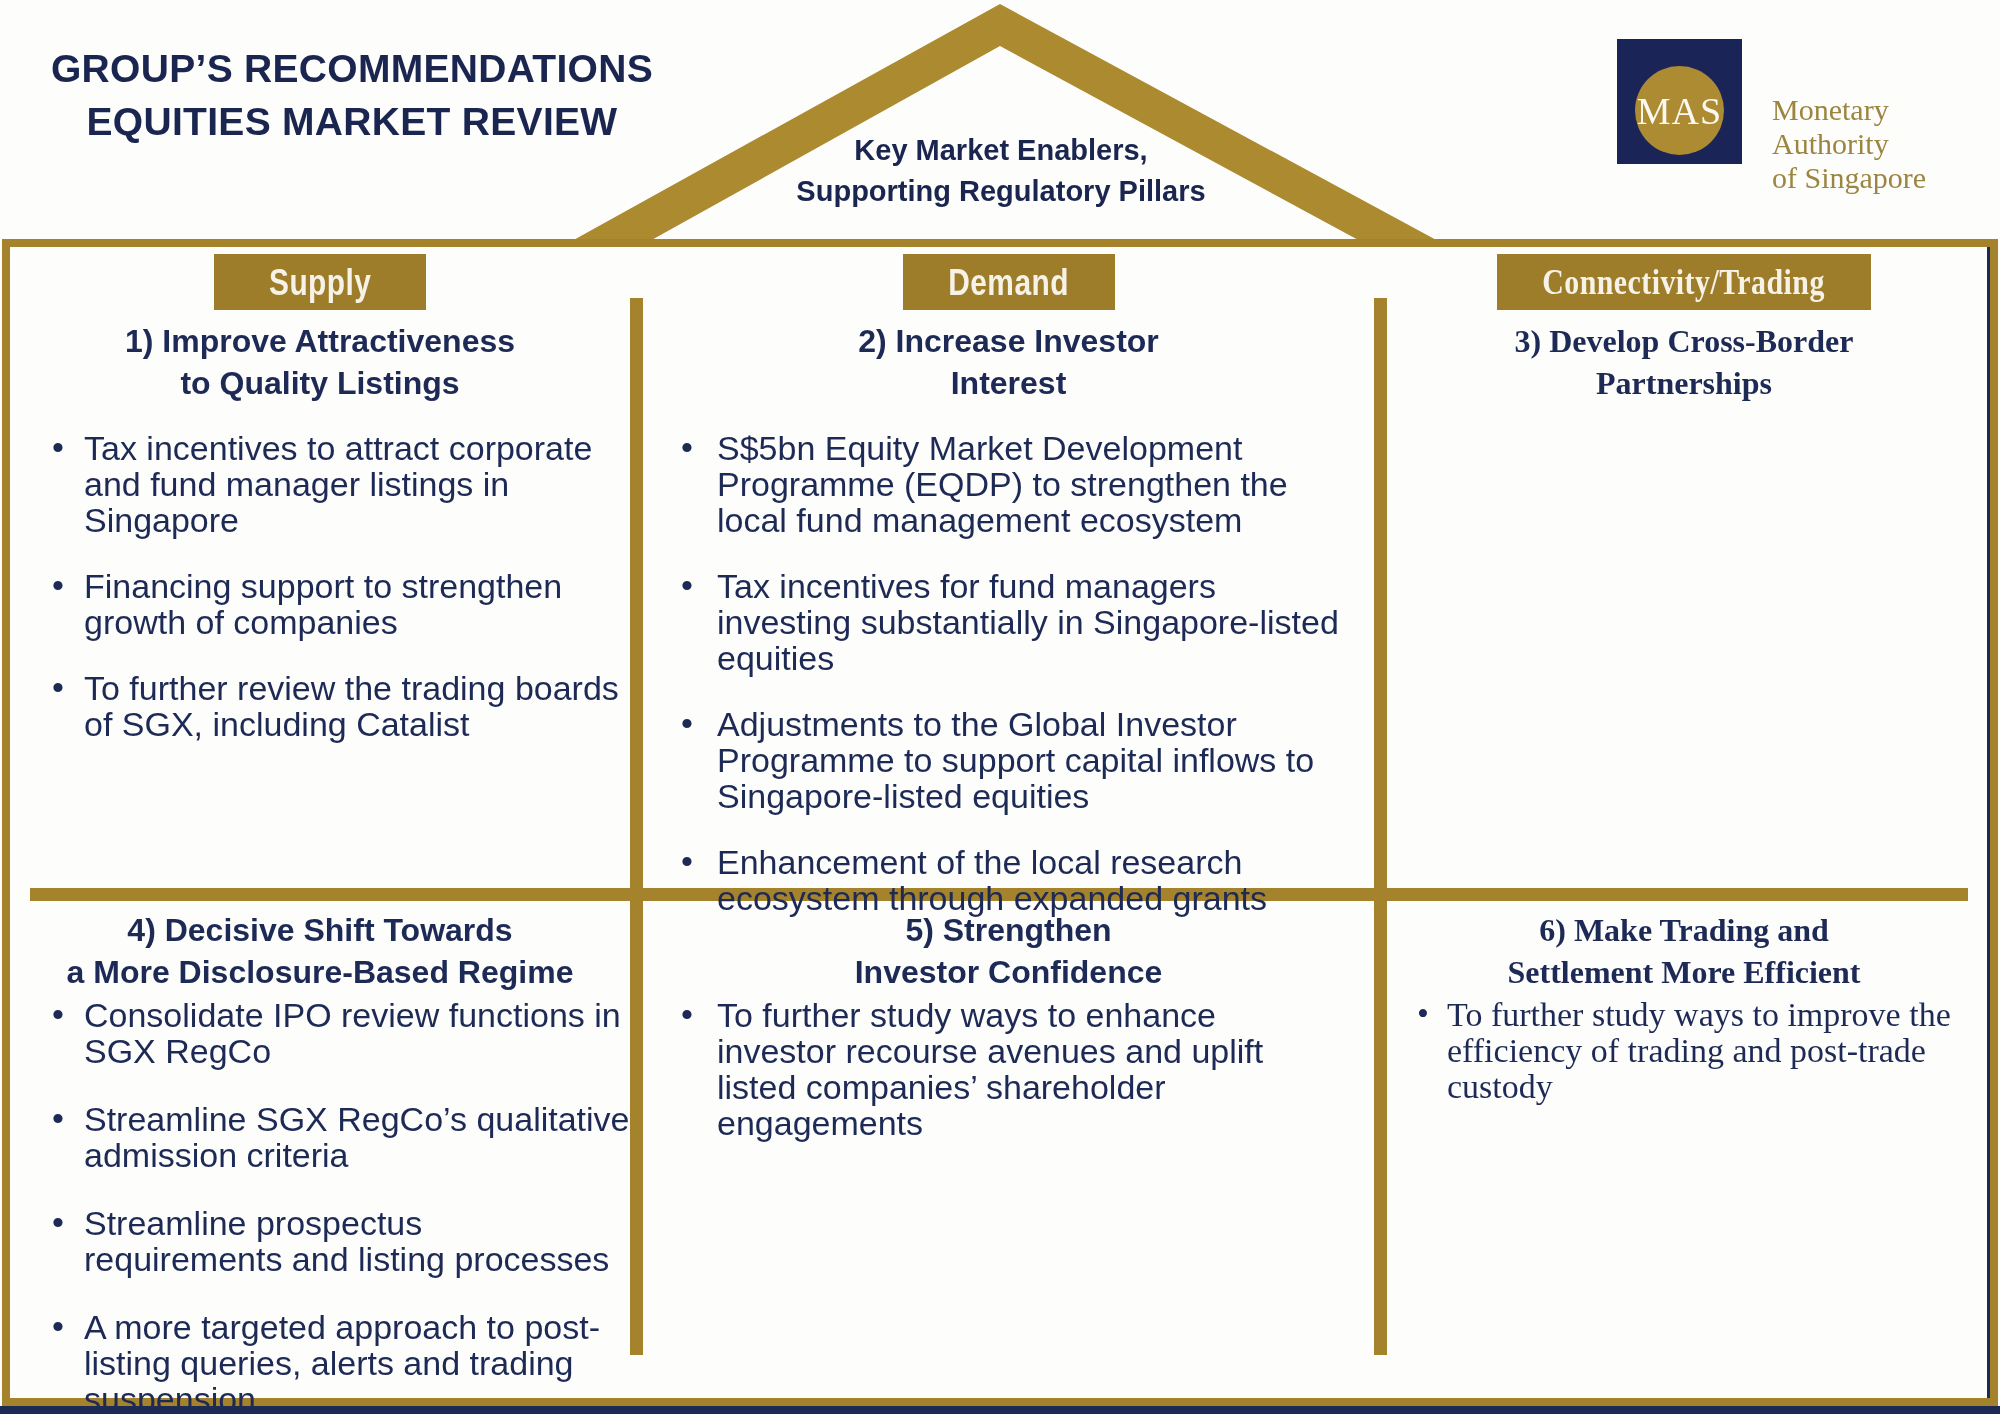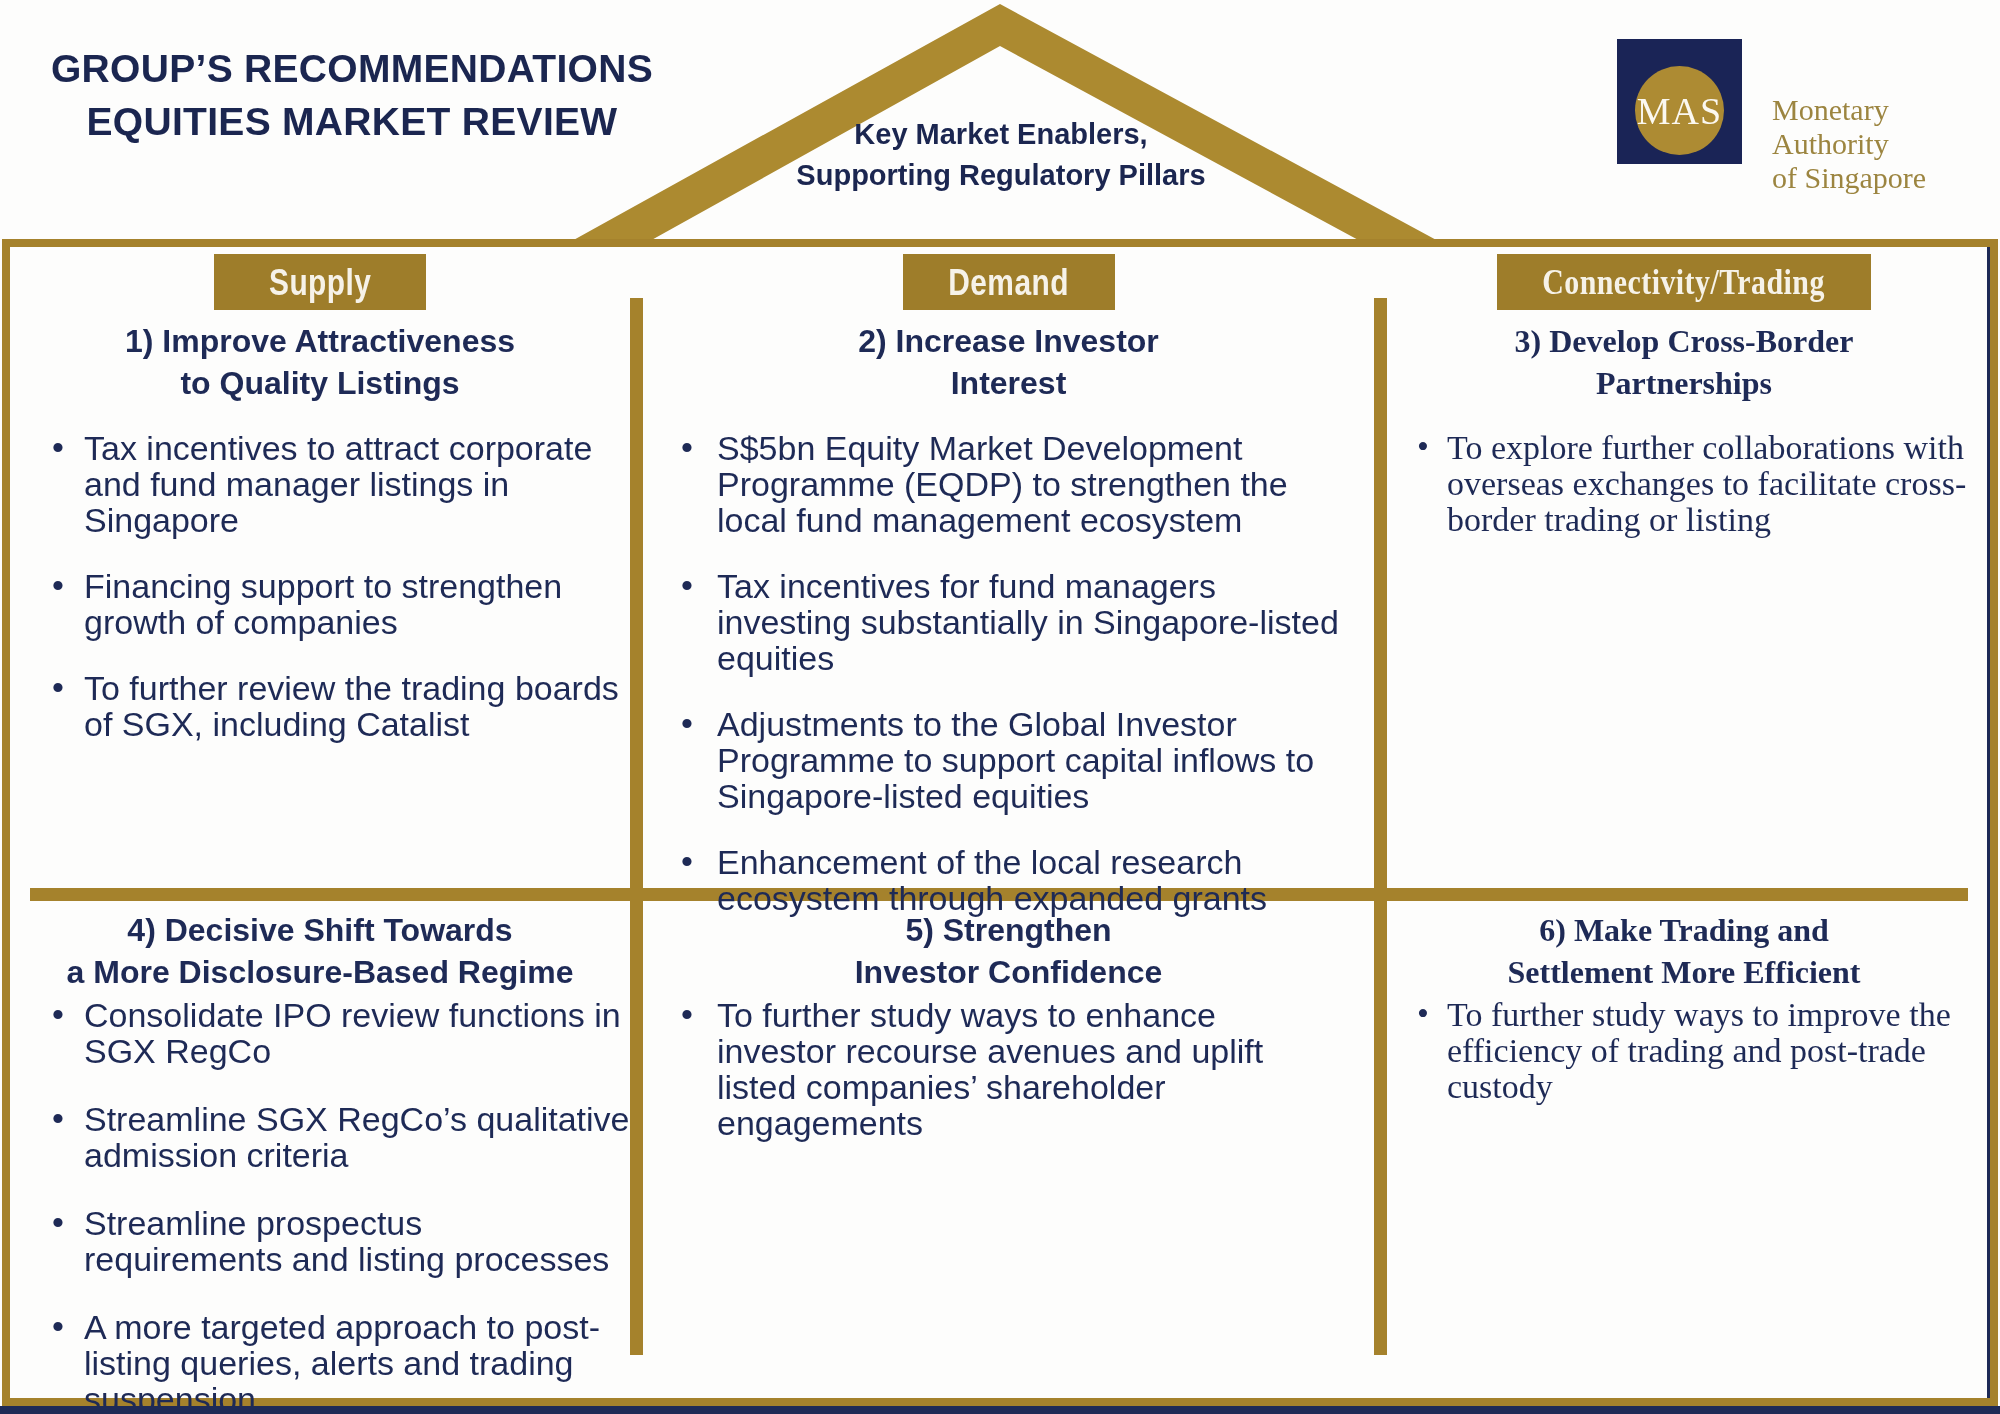--- a/index.html
+++ b/index.html
@@ -14,21 +14,21 @@
   html,body{margin:0;padding:0;background:#fff;}
   #page{position:relative;width:2000px;height:1414px;background:#FDFDFC;overflow:hidden;
         font-family:"Liberation Sans", sans-serif;color:var(--navy);}
 
   
   #title-block{position:absolute;left:28px;top:42px;width:648px;text-align:center;}
   #title-block .t-line{display:block;font-weight:bold;font-size:39px;line-height:53px;
         letter-spacing:.3px;color:#1B2650;}
 
   #roof{position:absolute;left:556px;top:0;width:890px;height:242px;}
-  #roof-text{position:absolute;left:556px;top:114px;width:890px;text-align:center;}
+  #roof-text{position:absolute;left:556px;top:130px;width:890px;text-align:center;}
   #roof-text .r-line{display:block;font-weight:bold;font-size:29px;line-height:41px;color:#1B2650;}
 
   #logo{position:absolute;left:1617px;top:39px;width:125px;height:125px;background:var(--logo-navy);}
   #logo .circle{position:absolute;left:18px;top:27px;width:89px;height:89px;border-radius:50%;
         background:var(--logo-gold);display:flex;align-items:center;justify-content:center;}
   #logo .monogram{font-family:"Liberation Serif", serif;font-size:38px;color:#FBF8F0;letter-spacing:1px;}
   #org-name{position:absolute;left:1772px;top:93px;width:230px;font-family:"Liberation Serif", serif;
         font-size:30px;line-height:34px;color:var(--org-gold);}
   #org-name span{display:block;}
 
@@ -139,23 +139,20 @@
     </div>
 
     <div class="cell r1 c3">
       <div class="pillar-header">
         <span class="ph-label">Connectivity/Trading</span>
       </div>
       <h2 class="sec-title">
         <span class="tl">3) Develop Cross-Border</span>
         <span class="tl">Partnerships</span>
       </h2>
-      <ul class="bullets">
-        <li>To explore further collaborations with overseas exchanges to facilitate cross-border trading or listing</li>
-      </ul>
     </div>
 
     <div class="cell r2 c1">
       <h2 class="sec-title">
         <span class="tl">4) Decisive Shift Towards</span>
         <span class="tl">a More Disclosure-Based Regime</span>
       </h2>
       <ul class="bullets">
         <li>Consolidate IPO review functions in SGX RegCo</li>
         <li>Streamline SGX RegCo’s qualitative admission criteria</li>

